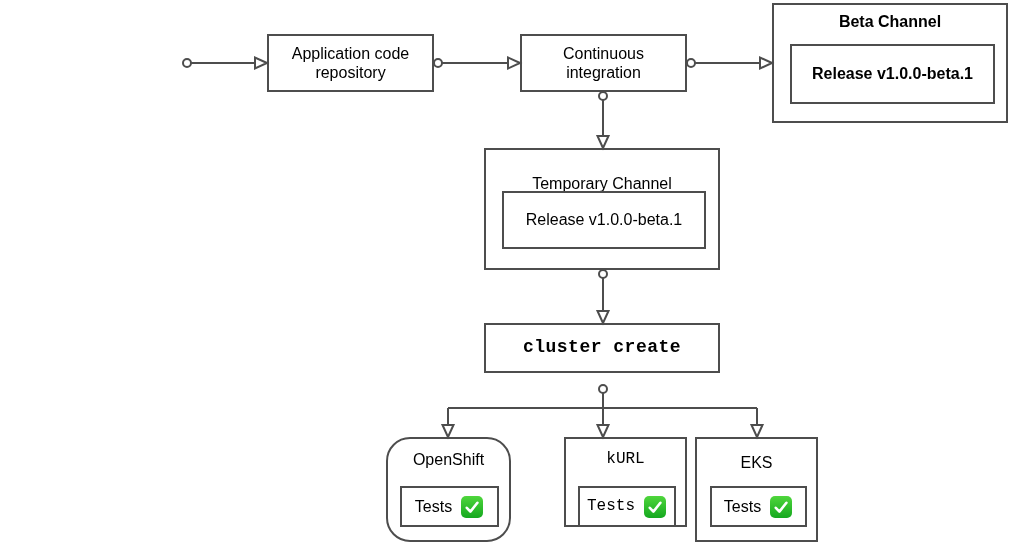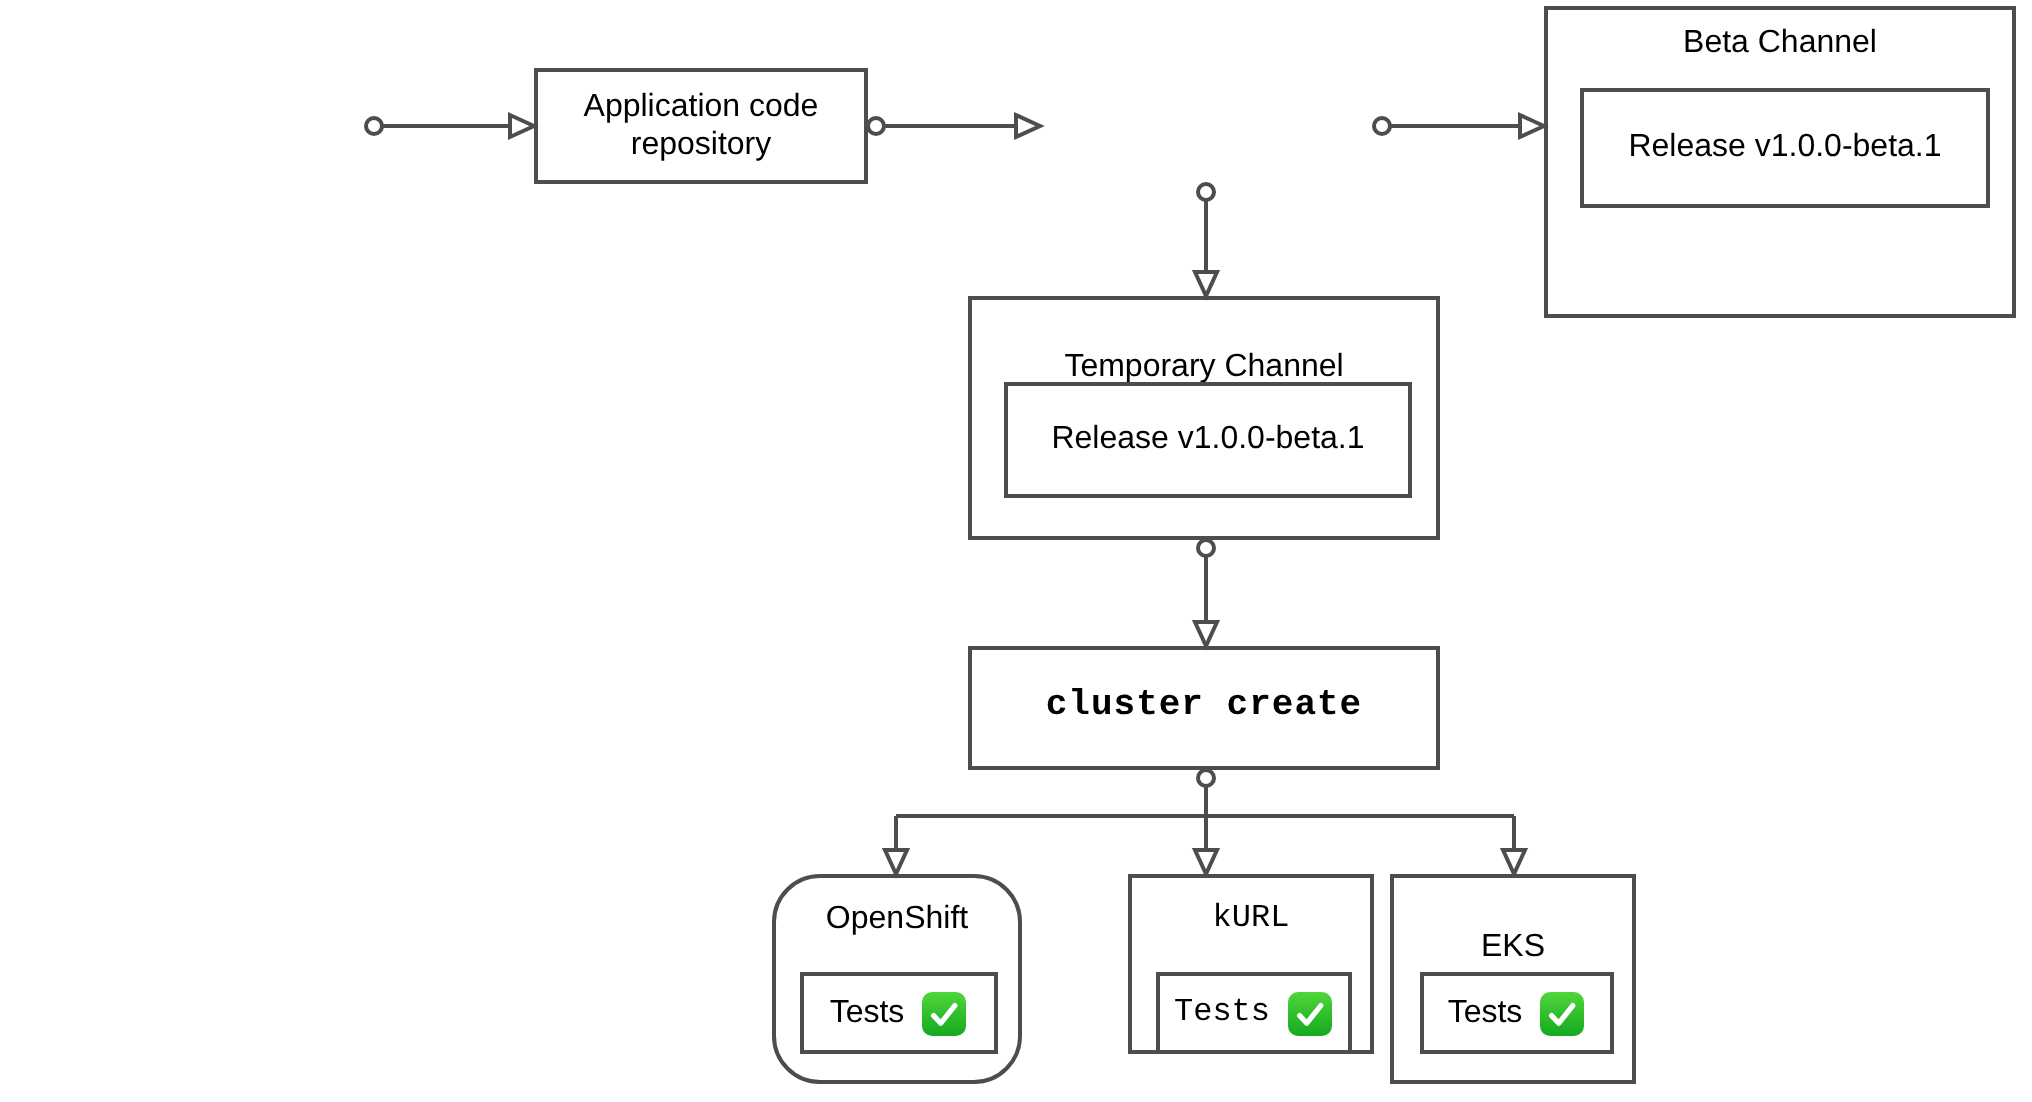--- a/index.html
+++ b/index.html
@@ -82,36 +82,39 @@
       <polygon points="603,437 597.5,425 608.5,425"></polygon>
       <polygon points="757,437 751.5,425 762.5,425"></polygon>
     </g>
   </svg>
 
 
   <div class="box center-text" style="left:267px; top:34px; width:167px; height:58px; padding:0 10px;text-align:center;">
     <span>Application code repository</span>
   </div>
 
+  <div class="box center-text" style="left:520px; top:34px; width:167px; height:58px; padding:0 24px;">
+    <span>Continuous integration</span>
+  </div>
 
-  <div class="box" style="left:772px; top:3px; width:236px; height:156px;">
+  <div class="box" style="left:772px; top:3px; width:236px; height:120px;font-weight:bold;">
     <span class="group-title" style="padding-top:7px;">Beta Channel</span>
     <div class="box center-text" style="left:16px; top:39px; width:205px; height:60px;">
       <span>Release v1.0.0-beta.1</span>
     </div>
   </div>
 
   <div class="box" style="left:484px; top:148px; width:236px; height:122px;">
     <span class="group-title" style="padding-top:24px;">Temporary Channel</span>
     <div class="box center-text" style="left:16px; top:41px; width:204px; height:58px;">
       <span>Release v1.0.0-beta.1</span>
     </div>
   </div>
 
-  <div class="box center-text" style="left:484px; top:323px; width:236px; height:62px;">
+  <div class="box center-text" style="left:484px; top:323px; width:236px; height:50px;">
     <span class="mono">cluster create</span>
   </div>
 
   <div class="box" style="left:386px; top:437px; width:125px; height:105px;border-radius:24px;">
     <span class="group-title" style="padding-top:11px;">OpenShift</span>
     <div class="box tests-box" style="left:12px; top:47px; width:99px; height:41px;">
       <span>Tests</span>
       <svg class="check-icon" viewBox="0 0 24 24">
         <rect x="1" y="1" width="22" height="22" rx="5" fill="url(#checkGrad)"></rect>
         <path d="M6.8 12.8 L10.4 16.6 L17.4 7.8" stroke="#ffffff" stroke-width="2.6" fill="none" stroke-linecap="round" stroke-linejoin="round"></path>
@@ -124,21 +127,21 @@
     <div class="box tests-box" style="left:12px; top:47px; width:98px; height:41px;">
       <span>Tests</span>
       <svg class="check-icon" viewBox="0 0 24 24">
         <rect x="1" y="1" width="22" height="22" rx="5" fill="url(#checkGrad)"></rect>
         <path d="M6.8 12.8 L10.4 16.6 L17.4 7.8" stroke="#ffffff" stroke-width="2.6" fill="none" stroke-linecap="round" stroke-linejoin="round"></path>
       </svg>
     </div>
   </div>
 
   <div class="box" style="left:695px; top:437px; width:123px; height:105px;">
-    <span class="group-title" style="padding-top:25px;">EKS</span>
+    <span class="group-title" style="padding-top:14px;">EKS</span>
     <div class="box tests-box" style="left:13px; top:47px; width:97px; height:41px;">
       <span>Tests</span>
       <svg class="check-icon" viewBox="0 0 24 24">
         <rect x="1" y="1" width="22" height="22" rx="5" fill="url(#checkGrad)"></rect>
         <path d="M6.8 12.8 L10.4 16.6 L17.4 7.8" stroke="#ffffff" stroke-width="2.6" fill="none" stroke-linecap="round" stroke-linejoin="round"></path>
       </svg>
     </div>
   </div>
 
 </div>

